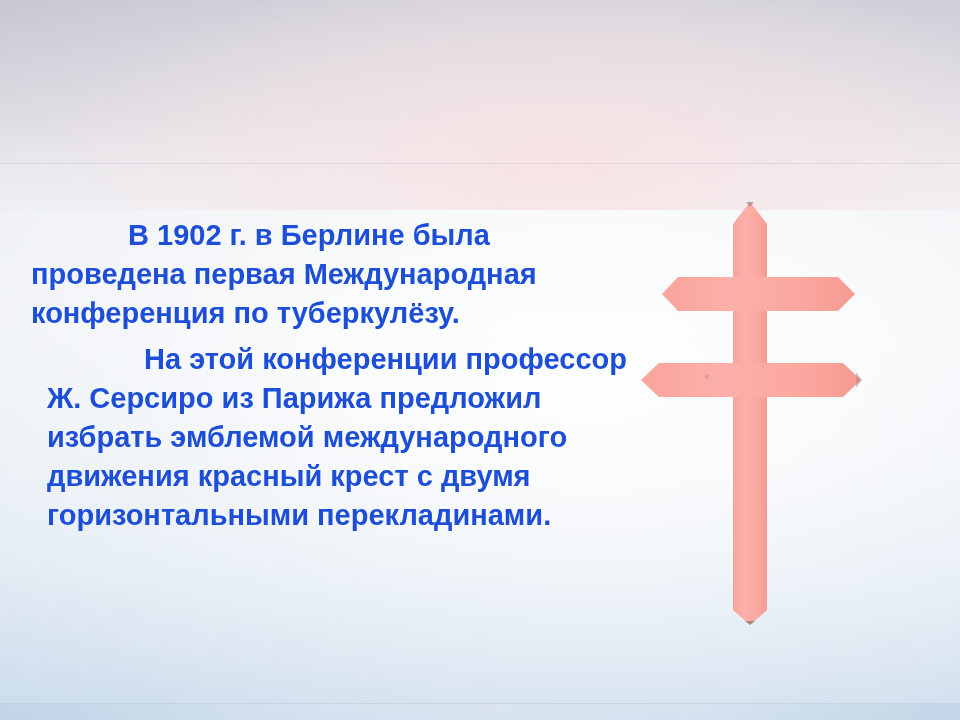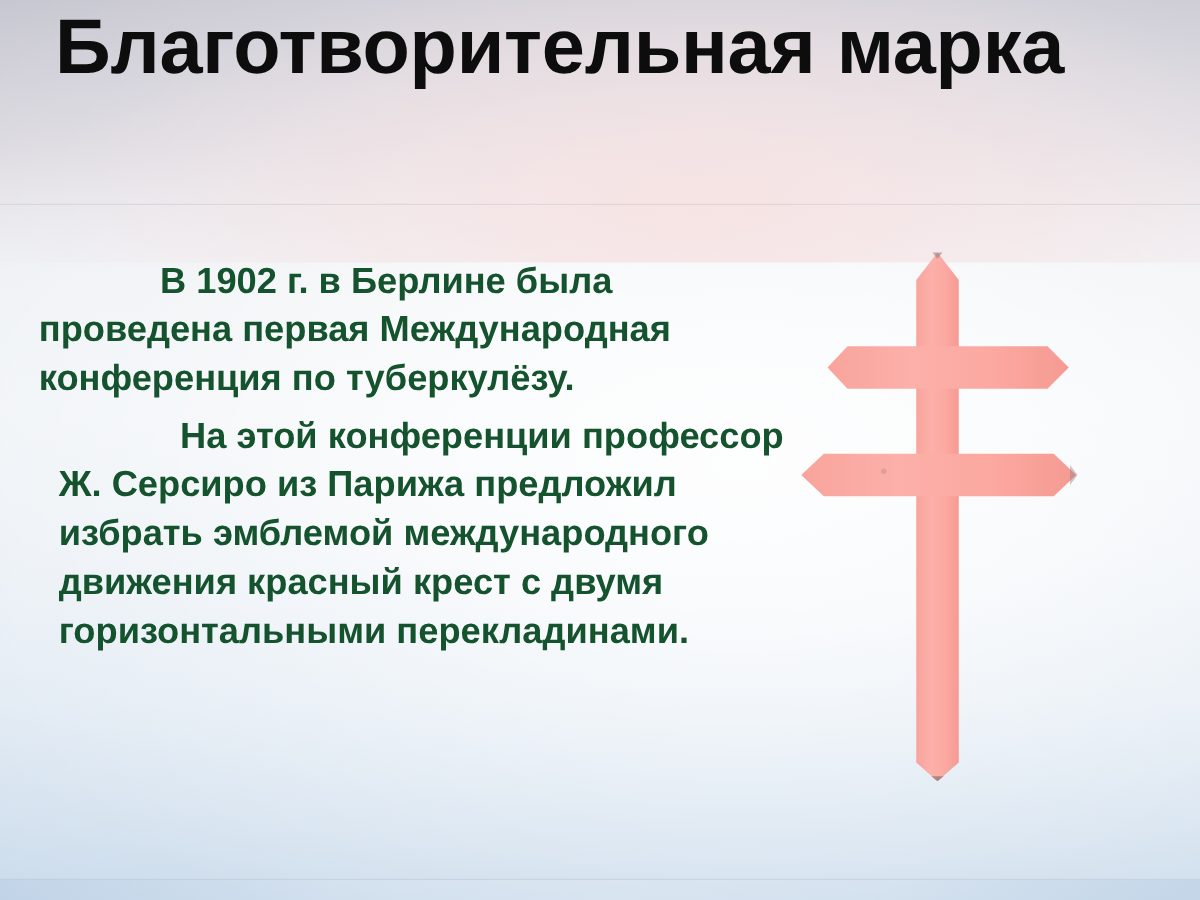--- a/index.html
+++ b/index.html
@@ -95,23 +95,23 @@
     font-weight: bold;
     color: #0d0d0d;
     letter-spacing: -0.2px;
     white-space: nowrap;
   }
 
   
   .body-copy {
     position: absolute;
     left: 31px;
-    top: 206px;
+    top: 216px;
     width: 600px;
-    color: #14532d;
+    color: #1d4ed8;
     font-size: 29px;
     font-weight: bold;
     line-height: 39px;
   }
   .body-copy p {
     margin: 0 0 0 0;
     text-indent: 97px;
   }
   .body-copy p.p2 {
     margin-top: 7px;
@@ -137,21 +137,20 @@
 
 <div class="slide">
 
   <div class="bg-base"></div>
   <div class="bg-sheen"></div>
   <div class="bg-warm"></div>
   <div class="band-seam top"></div>
   <div class="band-seam bottom"></div>
   <div class="band-lower"></div>
 
-  <div class="title">Благотворительная марка</div>
 
   <div class="body-copy">
     <p class="p1">В 1902 г. в Берлине была проведена первая Международная конференция по туберкулёзу.</p>
     <p class="p2">На этой конференции профессор Ж. Серсиро из Парижа предложил избрать эмблемой международного
 движения красный крест с двумя горизонтальными перекладинами.</p>
   </div>
 
   <div class="cross-figure">
     <svg viewBox="0 0 262 445" xmlns="http://www.w3.org/2000/svg">
       <defs>

